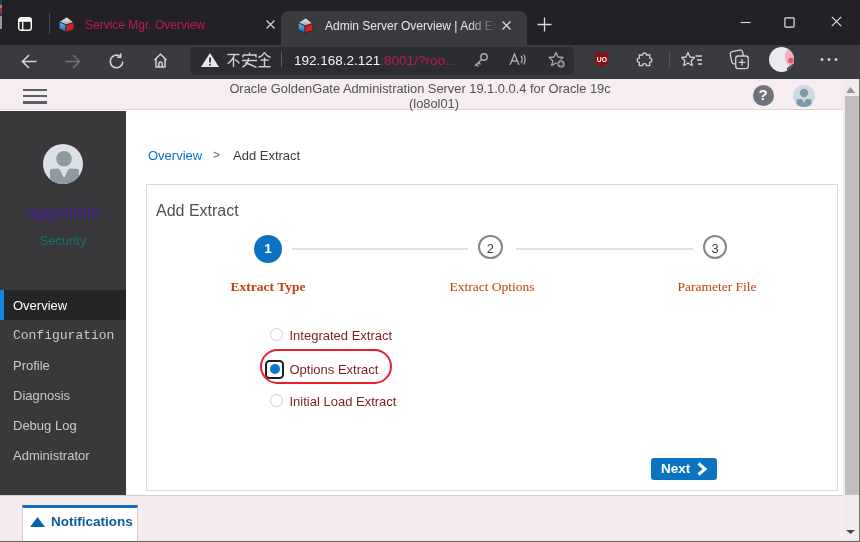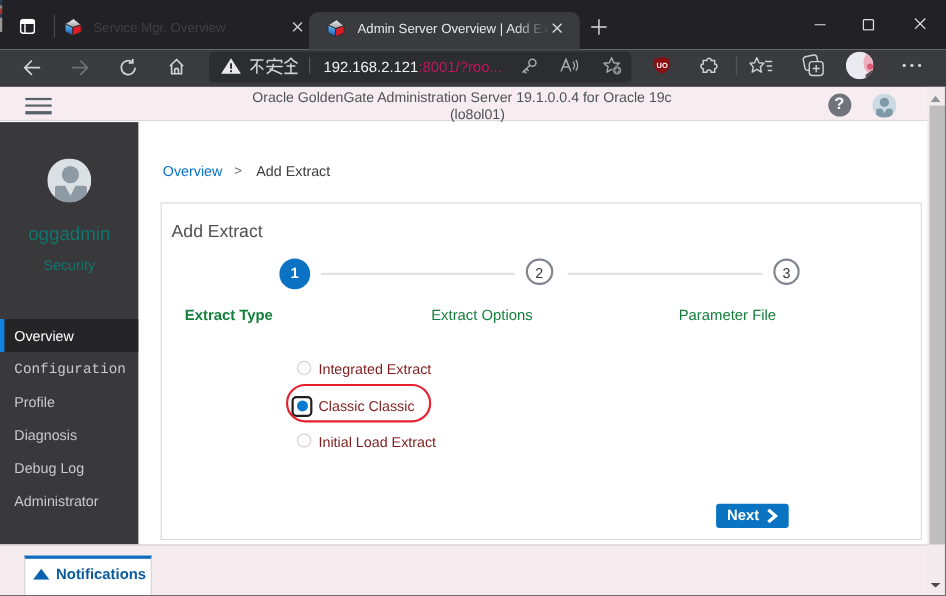--- a/index.html
+++ b/index.html
@@ -22,21 +22,21 @@
 
   
   #sidebar { position:absolute; left:0; top:111px; width:126px; height:384px; background:#39393b; }
   .nav { position:absolute; left:0; width:126px; height:29.8px; line-height:29.8px; color:#c9c9c9; font-size:13px; padding-left:13px; }
   .nav.sel { background:#252527; color:#fff; border-left:4px solid #1285e0; padding-left:9px; }
 
   
   #content { position:absolute; left:126px; top:111px; width:717px; height:384px; background:#fff; }
   #card { position:absolute; left:146px; top:184px; width:692px; height:306.5px; border:1px solid #d9d9d9; background:#fff; }
 
-  .steplbl { position:absolute; top:279px; width:200px; font-size:13.5px; color:#15803d; }
+  .steplbl { position:absolute; top:279px; width:200px; text-align:center; font-size:13.5px; color:#c2410c;font-family:Liberation Serif, serif; }
   .radlbl { position:absolute; left:289.5px; font-size:13px; color:#7f1d1d; }
   .radio { position:absolute; left:270px; width:13px; height:13px; border-radius:50%; border:1px solid #d8ccd0; background:#fff; }
 
   #nextbtn { position:absolute; left:651px; top:458px; width:66px; height:22px; background:#0b74c2; border-radius:3px; color:#fff; font-size:13.5px; font-weight:bold; line-height:21px; padding-left:10px; }
 
   
   #bottombar { position:absolute; left:0; top:495px; width:860px; height:47px; background:#f6ecef; border-top:1px solid #d3cbce; }
   #notiftab { position:absolute; left:22px; top:505px; width:116px; height:37px; background:#fff; border-top:3px solid #0f6cbd; border-left:1px solid #d6cfd2; border-right:1px solid #d6cfd2; }
 
   
@@ -69,21 +69,21 @@
       </linearGradient>
     <linearGradient id="gb" x1="0" y1="0" x2="0" y2="1">
         <stop offset="0" stop-color="#67c1f5"></stop>
         <stop offset="1" stop-color="#1256b8"></stop>
       </linearGradient>
   </defs>
   <polygon points="8.8,1 15.8,6.5 8.2,9 1.2,5.8" fill="url(#gt)" stroke="#2a2a2a" stroke-width="0.8"></polygon>
   <polygon points="1.2,5.8 8.2,9 8,16.3 1.2,12.6" fill="url(#gb)" stroke="#2a2a2a" stroke-width="0.8"></polygon>
   <polygon points="15.8,6.5 8.2,9 8,16.3 15.8,13.2" fill="#e01b24" stroke="#2a2a2a" stroke-width="0.8"></polygon>
 </svg>
-<div class="tabtxt" style="left:85px;top:17.5px;color:#404040;">Service Mgr. Overview</div>
+<div class="tabtxt" style="left:85px;top:17.5px;color:#be185d;">Service Mgr. Overview</div>
 <svg class="abs" style="left:265px;top:19px;" width="11" height="11" viewBox="0 0 11 11">
   <path d="M1.5 1.5 L9.5 9.5 M9.5 1.5 L1.5 9.5" stroke="#cfd0d2" stroke-width="1.3"></path>
 </svg>
 
 <div id="tab-active"></div>
 <svg class="abs" style="left:297px;top:17px;" width="17" height="17" viewBox="0 0 17 17">
   <polygon points="8.8,1 15.8,6.5 8.2,9 1.2,5.8" fill="url(#gt)" stroke="#2a2a2a" stroke-width="0.8"></polygon>
   <polygon points="1.2,5.8 8.2,9 8,16.3 1.2,12.6" fill="url(#gb)" stroke="#2a2a2a" stroke-width="0.8"></polygon>
   <polygon points="15.8,6.5 8.2,9 8,16.3 15.8,13.2" fill="#e01b24" stroke="#2a2a2a" stroke-width="0.8"></polygon>
 </svg>
@@ -243,21 +243,21 @@
       <clipPath id="avc">
         <circle cx="20" cy="20" r="20"></circle>
       </clipPath>
     </defs>
   <circle cx="20" cy="20" r="20" fill="#dbe0e5"></circle>
   <g clip-path="url(#avc)">
     <circle cx="21" cy="14.8" r="7.8" fill="#8d99a3"></circle>
     <path d="M7 40 V27 Q7 24.8 9.2 24.8 H16.2 L21 34 L25.8 24.8 H33.8 Q36 24.8 36 27 V40 Z" fill="#8d99a3"></path>
   </g>
 </svg>
-<div class="abs" style="left:0;top:203px;width:126px;text-align:center;color:#0f766e;font-size:17px;">oggadmin</div>
+<div class="abs" style="left:0;top:203px;width:126px;text-align:center;color:#4c1d95;font-size:17px;">oggadmin</div>
 <div class="abs" style="left:0;top:233px;width:126px;text-align:center;color:#0f766e;font-size:13px;">Security</div>
 
 <div class="nav sel" style="top:289.5px;height:30.5px;line-height:32px;">Overview</div>
 <div class="nav" style="top:321.4px;font-family:Liberation Mono, monospace;">Configuration</div>
 <div class="nav" style="top:351.2px;">Profile</div>
 <div class="nav" style="top:381px;">Diagnosis</div>
 <div class="nav" style="top:410.8px;">Debug Log</div>
 <div class="nav" style="top:440.6px;">Administrator</div>
 
 <div id="content"></div>
@@ -275,21 +275,21 @@
 <div class="abs" style="left:702.8px;top:234.8px;width:24.5px;height:24.5px;border-radius:50%;background:#fff;border:2px solid #81868e;color:#3c3c3c;font-size:13px;text-align:center;line-height:24.5px;">3</div>
 <div class="steplbl" style="left:168px;font-weight:bold;">Extract Type</div>
 <div class="steplbl" style="left:392px;">Extract Options</div>
 <div class="steplbl" style="left:617px;">Parameter File</div>
 
 <div class="radio" style="top:328px;"></div>
 <div class="radlbl" style="top:327.5px;">Integrated Extract</div>
 
 <div class="abs" style="left:265px;top:359.5px;width:19px;height:19px;border:2px solid #1f1f1f;border-radius:4.5px;background:#fff;"></div>
 <div class="abs" style="left:269.5px;top:364px;width:10px;height:10px;border-radius:50%;background:#0b79d0;"></div>
-<div class="radlbl" style="top:361.5px;">Classic Classic</div>
+<div class="radlbl" style="top:361.5px;">Options Extract</div>
 <div class="abs" style="left:259.5px;top:348.5px;width:132px;height:35px;border:2.5px solid #e8202e;border-radius:17.5px;"></div>
 
 <div class="radio" style="top:394px;"></div>
 <div class="radlbl" style="top:394px;">Initial Load Extract</div>
 
 <div id="nextbtn">Next
   <svg class="abs" style="left:44px;top:4px;" width="13" height="14" viewBox="0 0 13 14">
     <path d="M3.5 1.5 L10 7 L3.5 12.5" stroke="#fff" stroke-width="3" fill="none"></path>
   </svg>
 </div>

